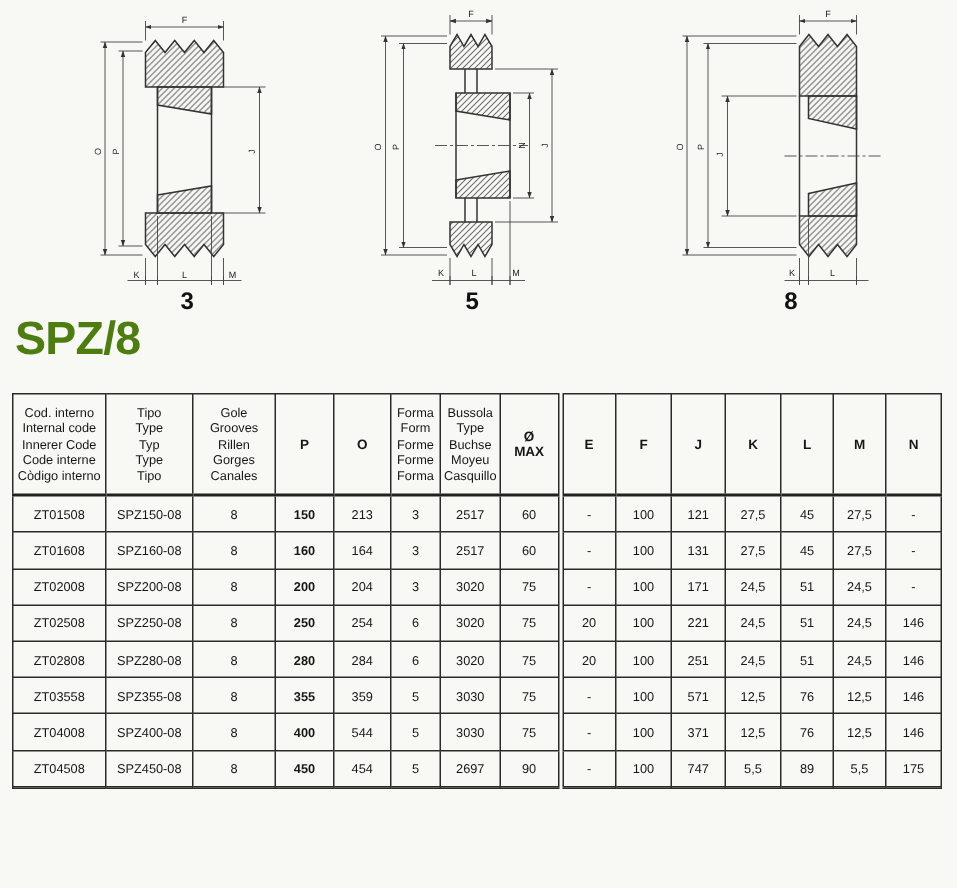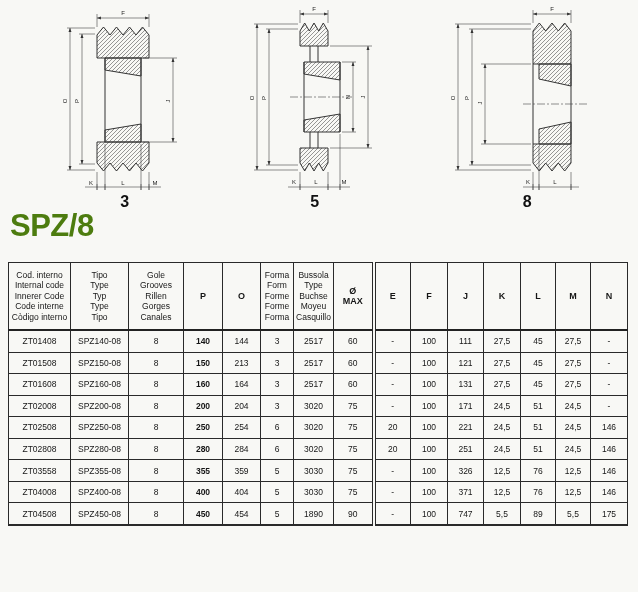--- a/index.html
+++ b/index.html
@@ -277,37 +277,20 @@
         <th class="letter dbl">E</th>
         <th class="letter">F</th>
         <th class="letter">J</th>
         <th class="letter">K</th>
         <th class="letter">L</th>
         <th class="letter">M</th>
         <th class="letter">N</th>
       </tr>
     </thead>
     <tbody>
-    <tr>
-      <td>ZT01408</td>
-      <td>SPZ140-08</td>
-      <td>8</td>
-      <td class="bold">140</td>
-      <td>144</td>
-      <td>3</td>
-      <td>2517</td>
-      <td>60</td>
-      <td class="dbl">-</td>
-      <td>100</td>
-      <td>111</td>
-      <td>27,5</td>
-      <td>45</td>
-      <td>27,5</td>
-      <td>-</td>
-    </tr>
 
     <tr>
       <td>ZT01508</td>
       <td>SPZ150-08</td>
       <td>8</td>
       <td class="bold">150</td>
       <td>213</td>
       <td>3</td>
       <td>2517</td>
       <td>60</td>
@@ -398,53 +381,53 @@
       <td>ZT03558</td>
       <td>SPZ355-08</td>
       <td>8</td>
       <td class="bold">355</td>
       <td>359</td>
       <td>5</td>
       <td>3030</td>
       <td>75</td>
       <td class="dbl">-</td>
       <td>100</td>
-      <td>326</td>
+      <td>571</td>
       <td>12,5</td>
       <td>76</td>
       <td>12,5</td>
       <td>146</td>
     </tr>
 
     <tr>
       <td>ZT04008</td>
       <td>SPZ400-08</td>
       <td>8</td>
       <td class="bold">400</td>
-      <td>404</td>
+      <td>544</td>
       <td>5</td>
       <td>3030</td>
       <td>75</td>
       <td class="dbl">-</td>
       <td>100</td>
       <td>371</td>
       <td>12,5</td>
       <td>76</td>
       <td>12,5</td>
       <td>146</td>
     </tr>
 
     <tr>
       <td>ZT04508</td>
       <td>SPZ450-08</td>
       <td>8</td>
       <td class="bold">450</td>
       <td>454</td>
       <td>5</td>
-      <td>1890</td>
+      <td>2697</td>
       <td>90</td>
       <td class="dbl">-</td>
       <td>100</td>
       <td>747</td>
       <td>5,5</td>
       <td>89</td>
       <td>5,5</td>
       <td>175</td>
     </tr>
   </tbody>

